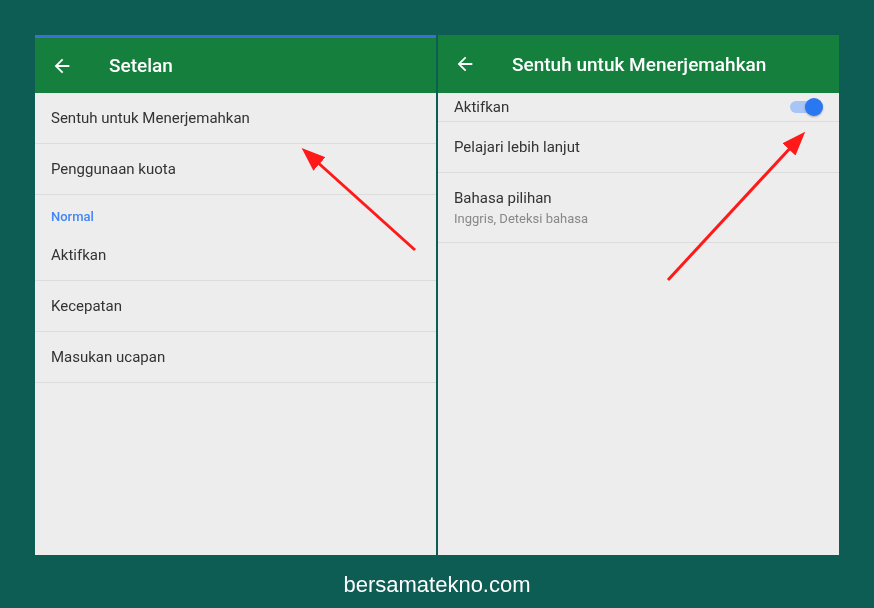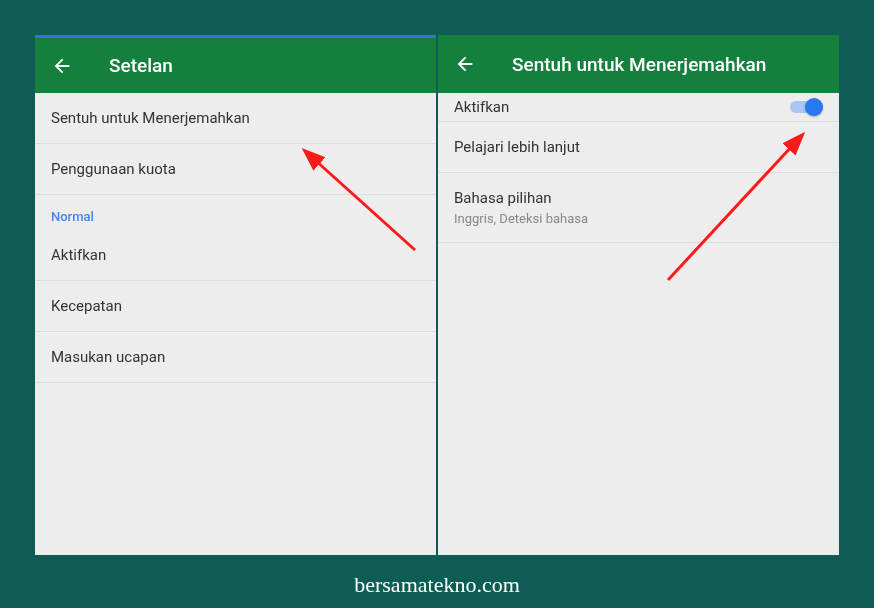--- a/index.html
+++ b/index.html
@@ -114,21 +114,21 @@
       position: absolute;
       pointer-events: none;
     }
     .watermark {
       position: absolute;
       bottom: 10px;
       left: 50%;
       transform: translateX(-50%);
       color: #fff;
       font-size: 22px;
-      font-family: Liberation Serif, serif;
+      font-family: Liberation Sans, sans-serif;
     }
   </style>
 </head>
 <body>
 
 <div class="container">
 
   <div class="panel panel-left">
     <div class="app-bar app-bar-left">
       <div class="back-btn">

